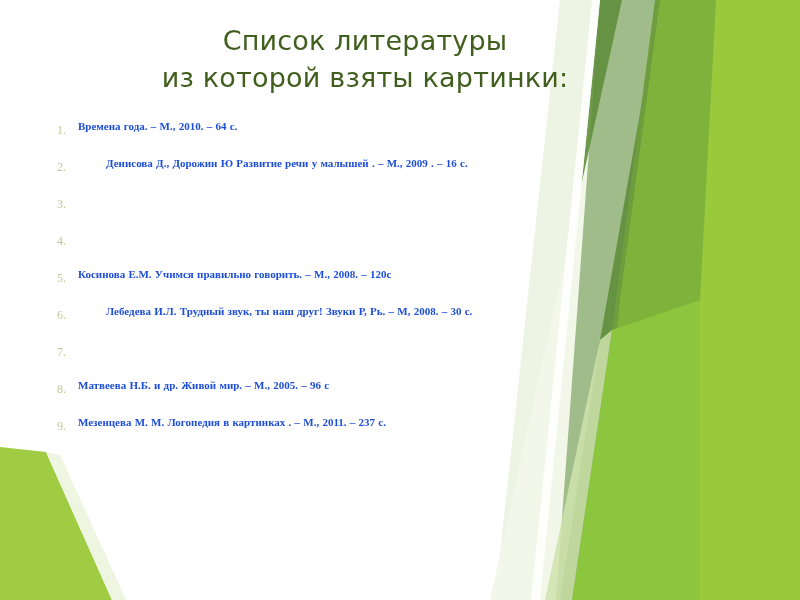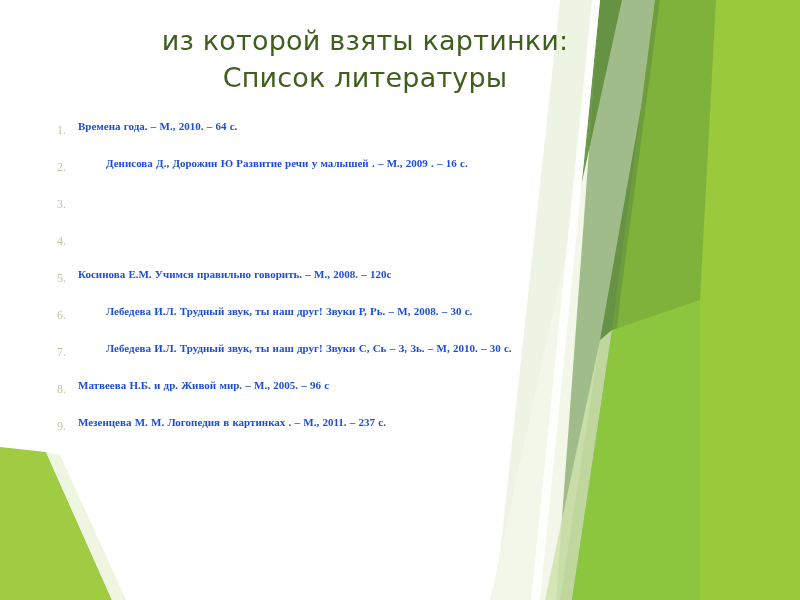--- a/index.html
+++ b/index.html
@@ -111,22 +111,22 @@
 
     <polygon points="0,447 46,452 112,600 0,600" fill="#a0cc43"></polygon>
     <polygon points="46,452 60,455 126,600 112,600" fill="#eef5e0"></polygon>
 
     <polygon points="592,0 600,0 540,600 531,600" fill="#ffffff" opacity="0.9"></polygon>
   </svg>
 
   <div id="content">
 
     <div class="title-block">
+      <div class="title-line">Список литературы</div>
       <div class="title-line">из которой взяты картинки:</div>
-      <div class="title-line">Список литературы</div>
     </div>
 
     <div class="ref-list">
 
       <div class="ref-item">
         <div class="ref-num">1.</div>
         <div class="ref-text">Времена года. –  М., 2010. – 64 с.</div>
       </div>
 
       <div class="ref-item two-line">
@@ -147,21 +147,20 @@
         <div class="ref-text">Косинова Е.М. Учимся правильно говорить. – М., 2008. – 120с</div>
       </div>
 
       <div class="ref-item two-line">
         <div class="ref-num">6.</div>
         <div class="ref-text">Лебедева И.Л. Трудный звук, ты наш друг! Звуки Р, Рь. – М, 2008. – 30 с.</div>
       </div>
 
       <div class="ref-item two-line">
         <div class="ref-num">7.</div>
-        <div class="ref-text">Лебедева И.Л. Трудный звук, ты наш друг! Звуки С, Сь – З, Зь. – М, 2010. – 30 с.</div>
       </div>
 
       <div class="ref-item">
         <div class="ref-num">8.</div>
         <div class="ref-text">Матвеева Н.Б. и др. Живой мир. –  М., 2005. – 96 с</div>
       </div>
 
       <div class="ref-item">
         <div class="ref-num">9.</div>
         <div class="ref-text">Мезенцева М. М. Логопедия в картинках . –  М., 2011. – 237 с.</div>

